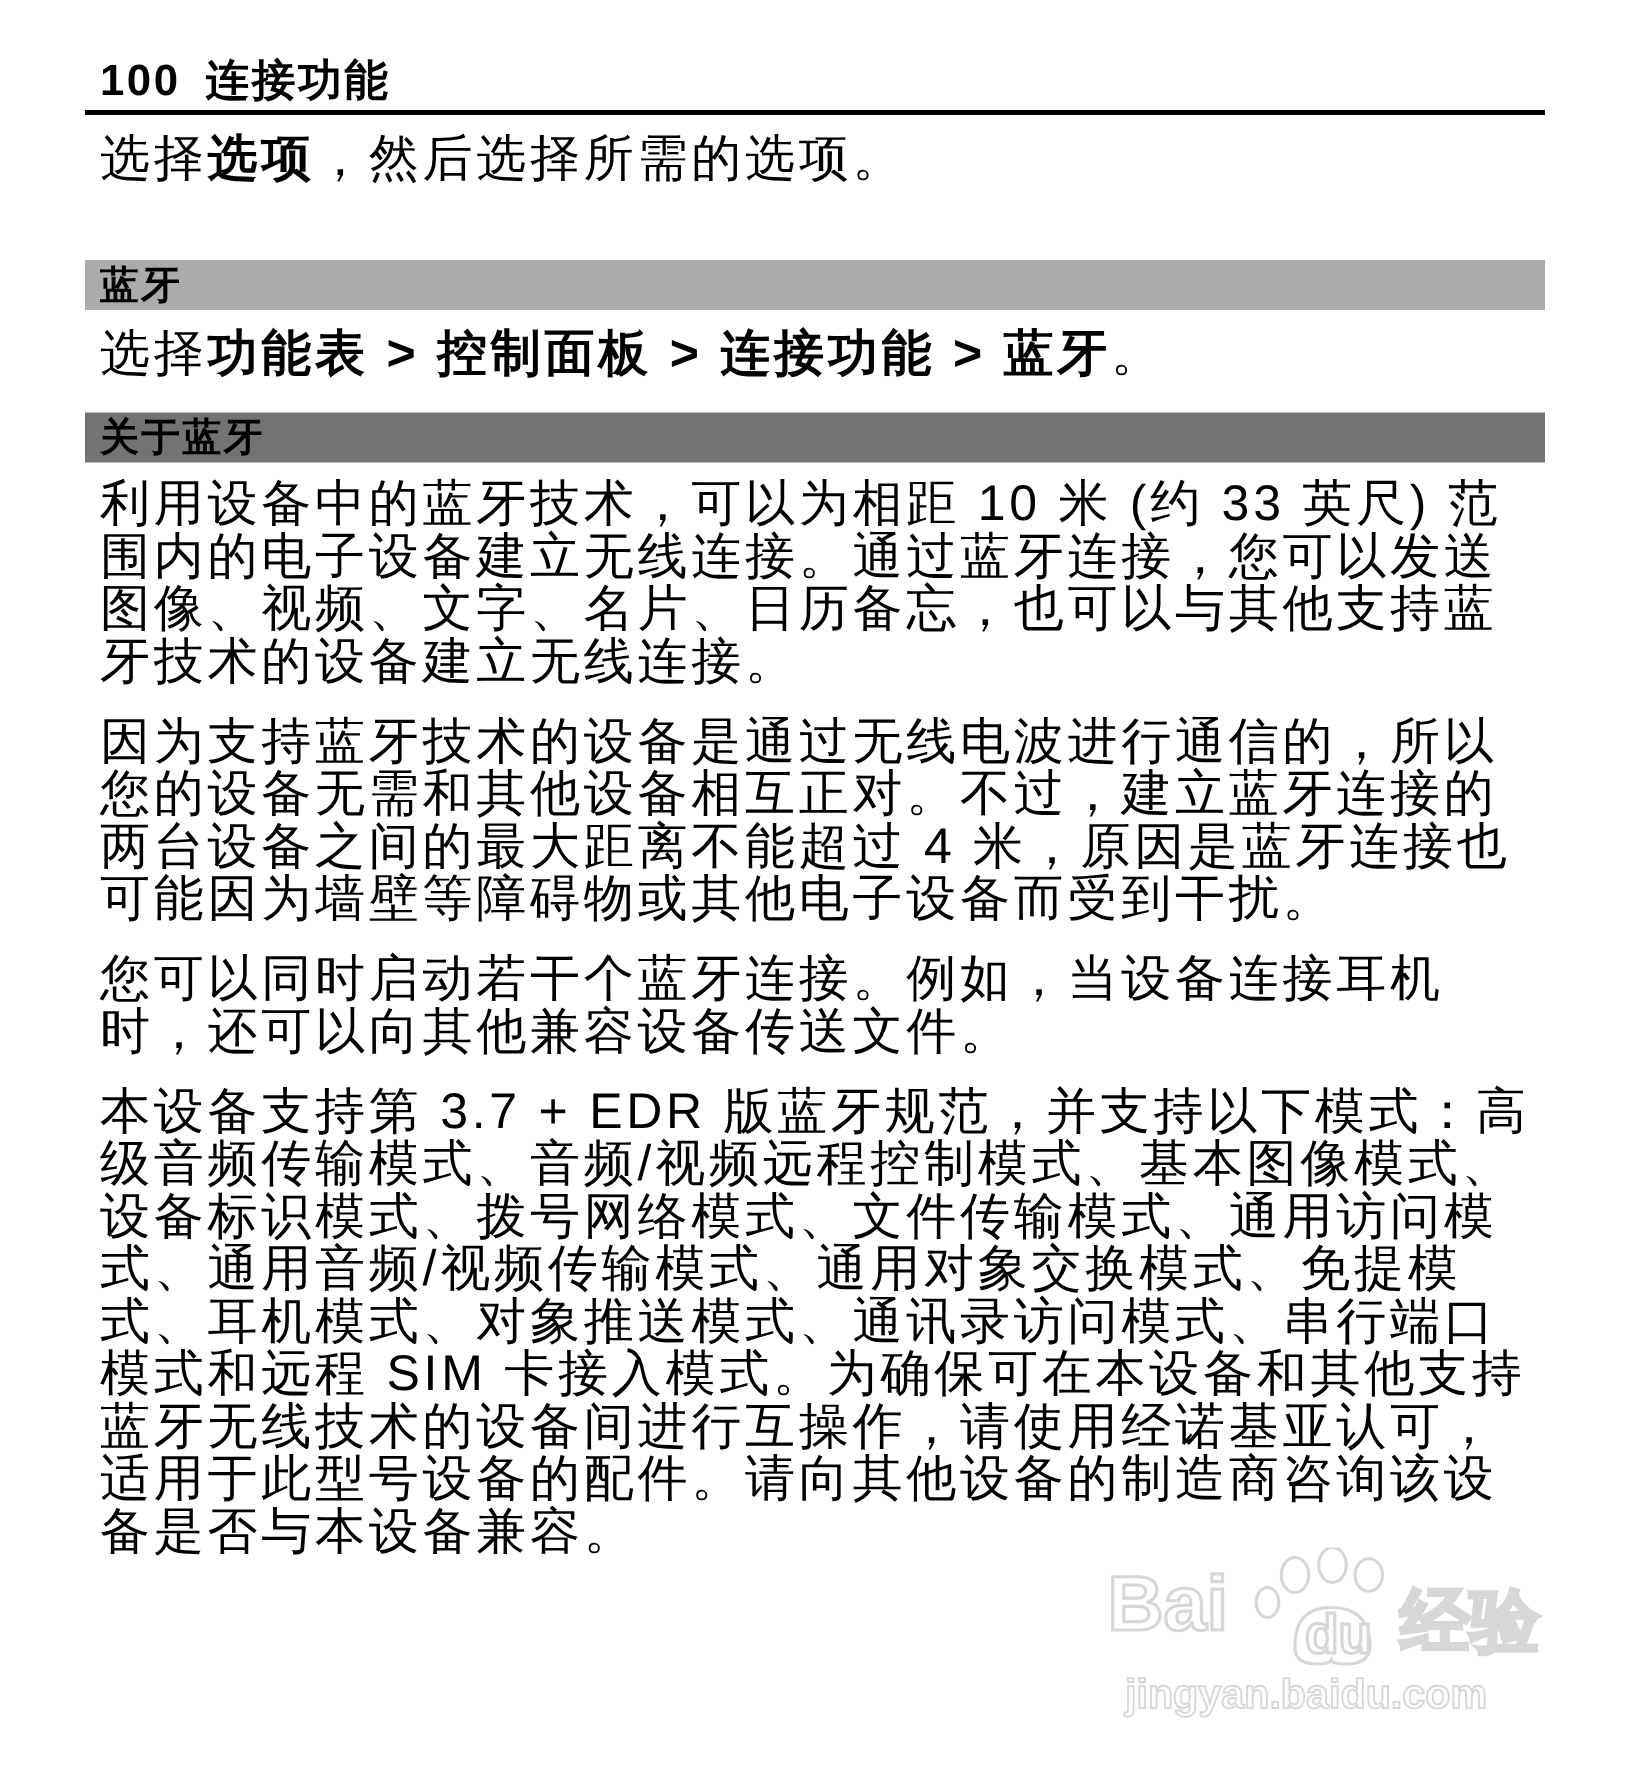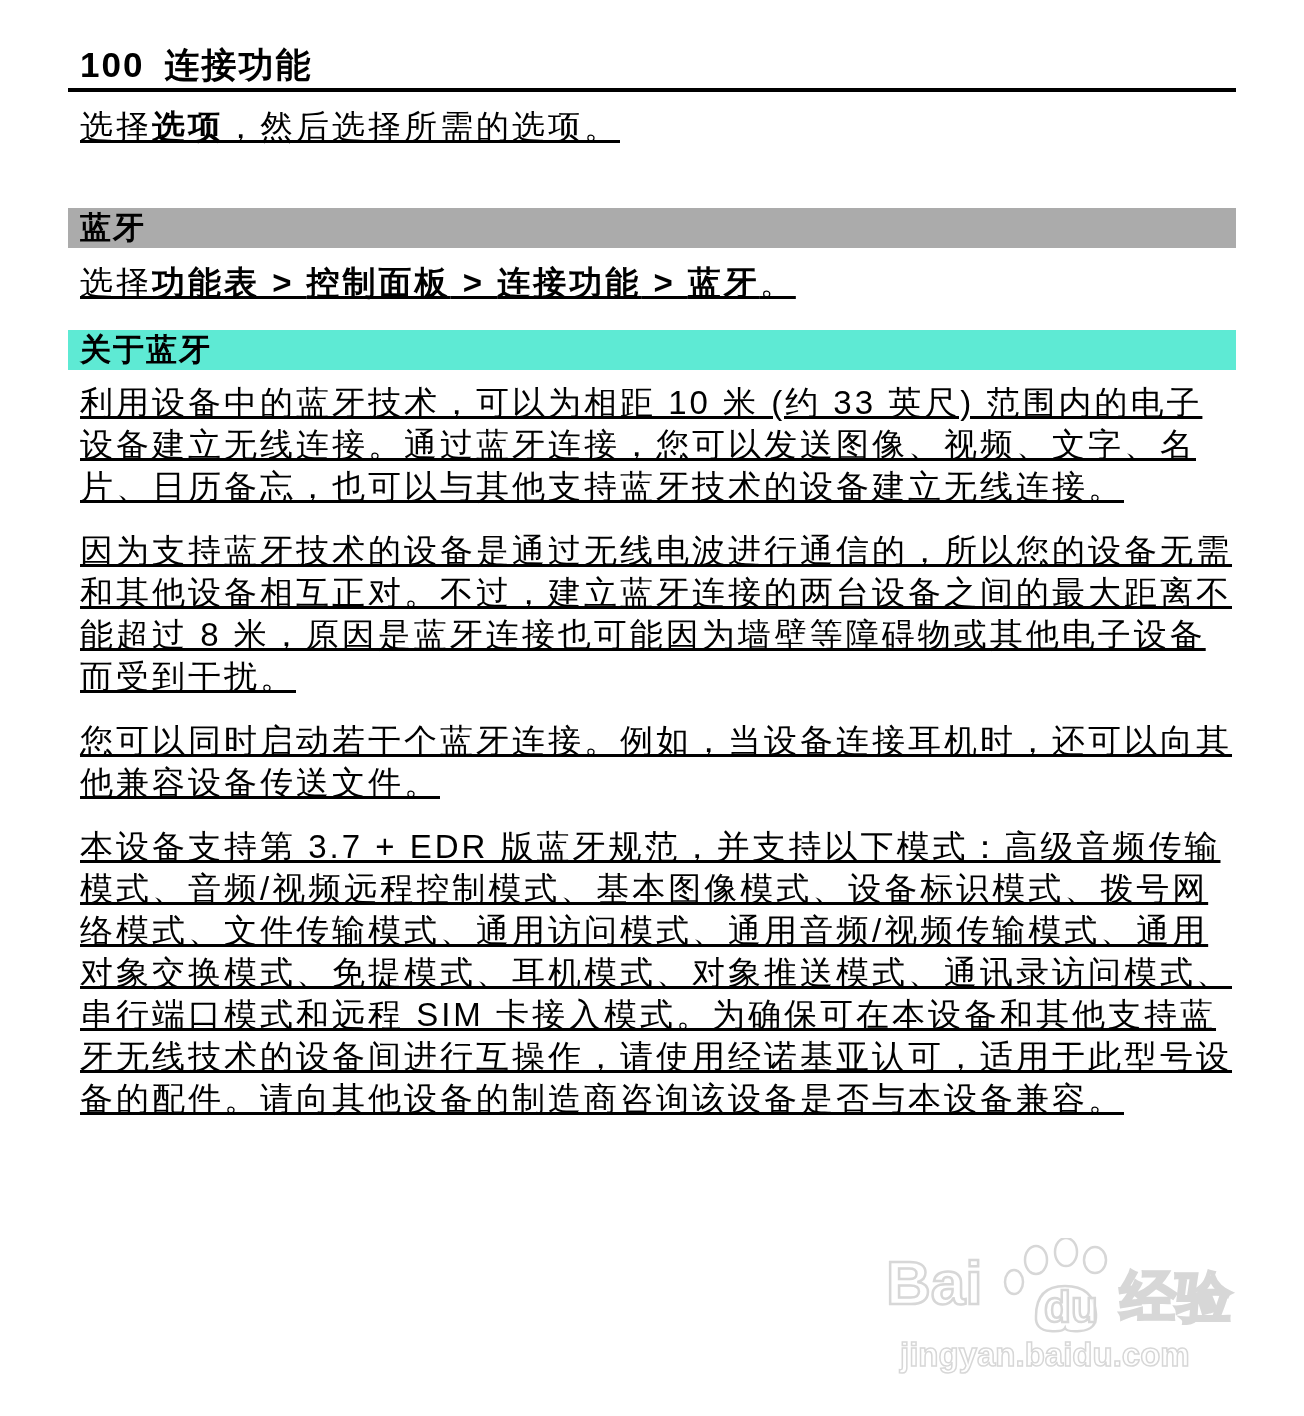--- a/index.html
+++ b/index.html
@@ -17,35 +17,34 @@
   }
   .page-header .page-num { margin-right:20px;text-align:center; }
   .header-rule { border:none; border-top:4px solid #000; margin-top:4px; }
 
   .h2 {
     margin-top:52px; padding-left:12px;
     font-size:33px; font-weight:bold; letter-spacing:2px; line-height:38px;
   }
 
   .body-text {
-    font-size:33px; line-height:42px; letter-spacing:3px;
+    font-size:40px; line-height:42px; letter-spacing:3px;
     padding-left:12px;
-    text-decoration:underline;
   }
   .sentence { margin-top:14px; }
   .b { font-weight:bold; }
 
   .section-bar {
     margin-top:60px; height:40px;
     display:flex; align-items:center;
     padding-left:12px;
     font-size:31px; font-weight:bold; letter-spacing:2px;
   }
   .bar-dark  { background:#ababab; }
-  .bar-light { background:#5eead4; margin-top:26px; }
+  .bar-light { background:#737373; margin-top:26px; }
 
   .breadcrumb { margin-top:14px; }
 
   .para { margin-top:22px; }
   .para.first { margin-top:12px; }
 
   .watermark {
     position:absolute; left:886px; top:1238px; width:360px;
     z-index:5; pointer-events:none;
   }
@@ -71,21 +70,21 @@
 
   <div class="body-text breadcrumb">
     <span>选择</span><span class="b">功能表</span><span class="b"> &gt; </span><span class="b">控制面板</span><span class="b"> &gt; </span><span class="b">连接功能</span><span class="b"> &gt; </span><span class="b">蓝牙</span><span>。</span>
   </div>
 
   <div class="section-bar bar-light">
     <span>关于蓝牙</span>
   </div>
 
   <p class="body-text para first">利用设备中的蓝牙技术，可以为相距 10 米 (约 33 英尺) 范围内的电子设备建立无线连接。通过蓝牙连接，您可以发送图像、视频、文字、名片、日历备忘，也可以与其他支持蓝牙技术的设备建立无线连接。</p>
-  <p class="body-text para">因为支持蓝牙技术的设备是通过无线电波进行通信的，所以您的设备无需和其他设备相互正对。不过，建立蓝牙连接的两台设备之间的最大距离不能超过 8 米，原因是蓝牙连接也可能因为墙壁等障碍物或其他电子设备而受到干扰。</p>
+  <p class="body-text para">因为支持蓝牙技术的设备是通过无线电波进行通信的，所以您的设备无需和其他设备相互正对。不过，建立蓝牙连接的两台设备之间的最大距离不能超过 4 米，原因是蓝牙连接也可能因为墙壁等障碍物或其他电子设备而受到干扰。</p>
   <p class="body-text para">您可以同时启动若干个蓝牙连接。例如，当设备连接耳机时，还可以向其他兼容设备传送文件。</p>
   <p class="body-text para">本设备支持第 3.7 + EDR 版蓝牙规范，并支持以下模式：高级音频传输模式、音频/视频远程控制模式、基本图像模式、设备标识模式、拨号网络模式、文件传输模式、通用访问模式、通用音频/视频传输模式、通用对象交换模式、免提模式、耳机模式、对象推送模式、通讯录访问模式、串行端口模式和远程 SIM 卡接入模式。为确保可在本设备和其他支持蓝牙无线技术的设备间进行互操作，请使用经诺基亚认可，适用于此型号设备的配件。请向其他设备的制造商咨询该设备是否与本设备兼容。</p>
 
 </div>
 
 <div class="watermark">
   <svg width="360" height="140" viewBox="0 0 360 140">
     <g fill="rgba(255,255,255,0.78)" stroke="#d7d7d7" stroke-width="2.5" font-family="Liberation Sans, DejaVu Sans, sans-serif" font-weight="bold">
 
       <text x="0" y="66" font-size="62">Bai</text>

